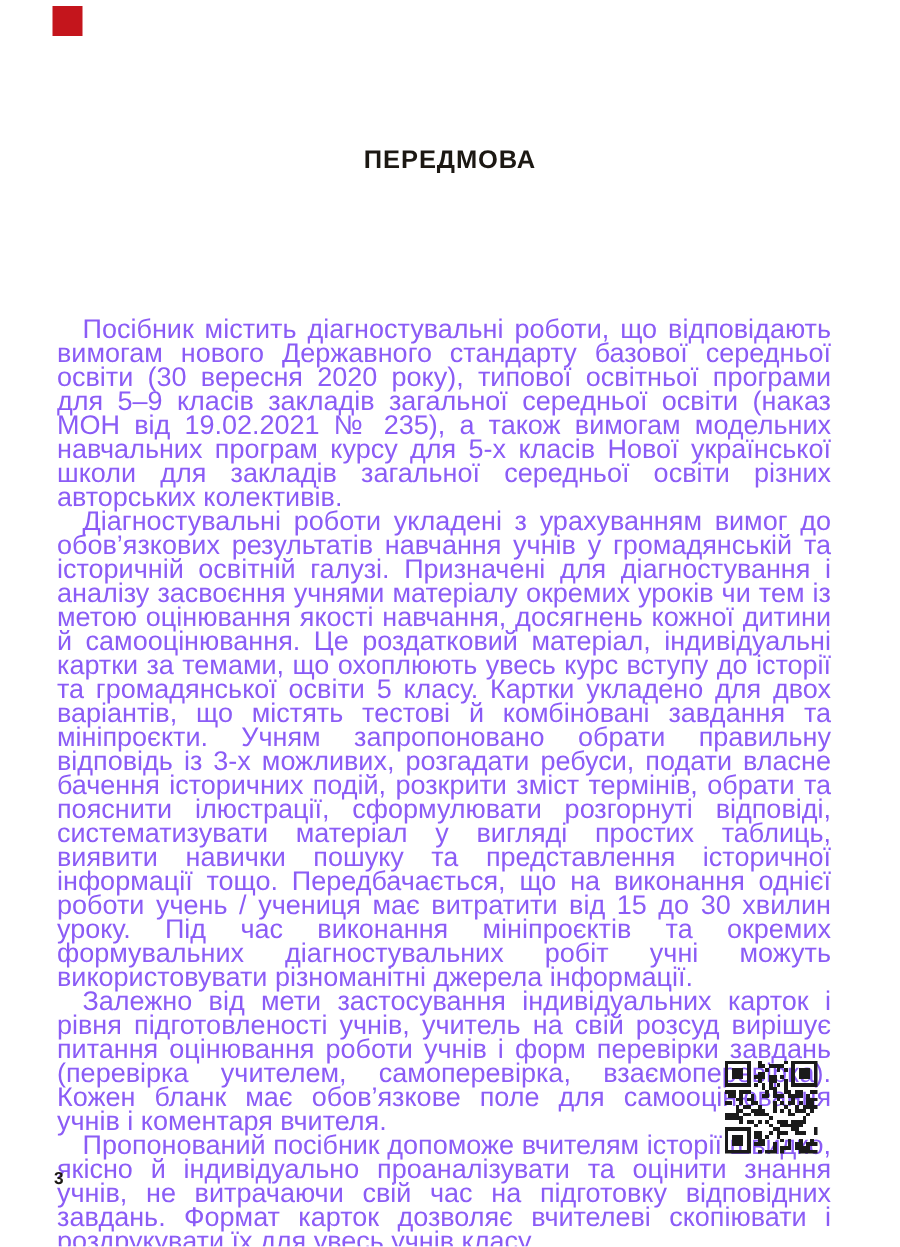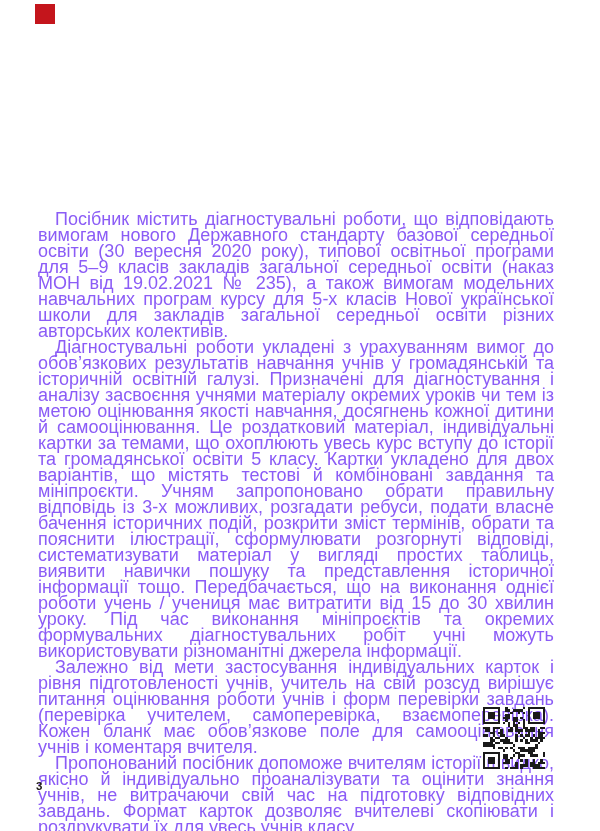--- a/index.html
+++ b/index.html
@@ -61,20 +61,21 @@
     color: #1c1813;
   }
 </style>
 </head>
 <body>
 
 <div class="page">
 
   <div class="corner-marker" style="background: rgb(196, 21, 28);"></div>
 
+  <div class="title">ПЕРЕДМОВА</div>
 
   <div class="content">
     <p>Посібник містить діагностувальні роботи, що відповідають вимогам нового Державного стандарту базової середньої освіти (30 вересня 2020 року), типової освітньої програми для 5–9 класів закладів загальної середньої освіти (наказ МОН від 19.02.2021 № 235), а також вимогам модельних навчальних програм курсу для 5-х класів Нової української школи для закладів загальної середньої освіти різних авторських колективів.</p>
     <p>Діагностувальні роботи укладені з урахуванням вимог до обов’язкових результатів навчання учнів у громадянській та історичній освітній галузі. Призначені для діагностування і аналізу засвоєння учнями матеріалу окремих уроків чи тем із метою оцінювання якості навчання, досягнень кожної дитини й самооцінювання. Це роздатковий матеріал, індивідуальні картки за темами, що охоплюють увесь курс вступу до історії та громадянської освіти 5 класу. Картки укладено для двох варіантів, що містять тестові й комбіновані завдання та мініпроєкти. Учням запропоновано обрати правильну відповідь із 3-х можливих, розгадати ребуси, подати власне бачення історичних подій, розкрити зміст термінів, обрати та пояснити ілюстрації, сформулювати розгорнуті відповіді, систематизувати матеріал у вигляді простих таблиць, виявити навички пошуку та представлення історичної інформації тощо. Передбачається, що на виконання однієї роботи учень / учениця має витратити від 15 до 30 хвилин уроку.  Під час виконання мініпроєктів та окремих формувальних діагностувальних робіт учні можуть використовувати різноманітні джерела інформації.</p>
     <p>Залежно від мети застосування індивідуальних карток і рівня підготовленості учнів, учитель на свій розсуд вирішує питання оцінювання роботи учнів і форм перевірки завдань (перевірка учителем, самоперевірка, взаємоперевірка). Кожен бланк має обов’язкове поле для самооцінювання учнів і коментаря вчителя.</p>
     <p>Пропонований посібник допоможе вчителям історії швидко, якісно й індивідуально проаналізувати та оцінити знання учнів, не витрачаючи свій час на підготовку відповідних завдань. Формат карток дозволяє вчителеві скопіювати і роздрукувати їх для увесь учнів класу.</p>
   </div>
 
   <div class="qr">
     <svg id="qr-svg" viewBox="0 0 25 25" xmlns="http://www.w3.org/2000/svg">

